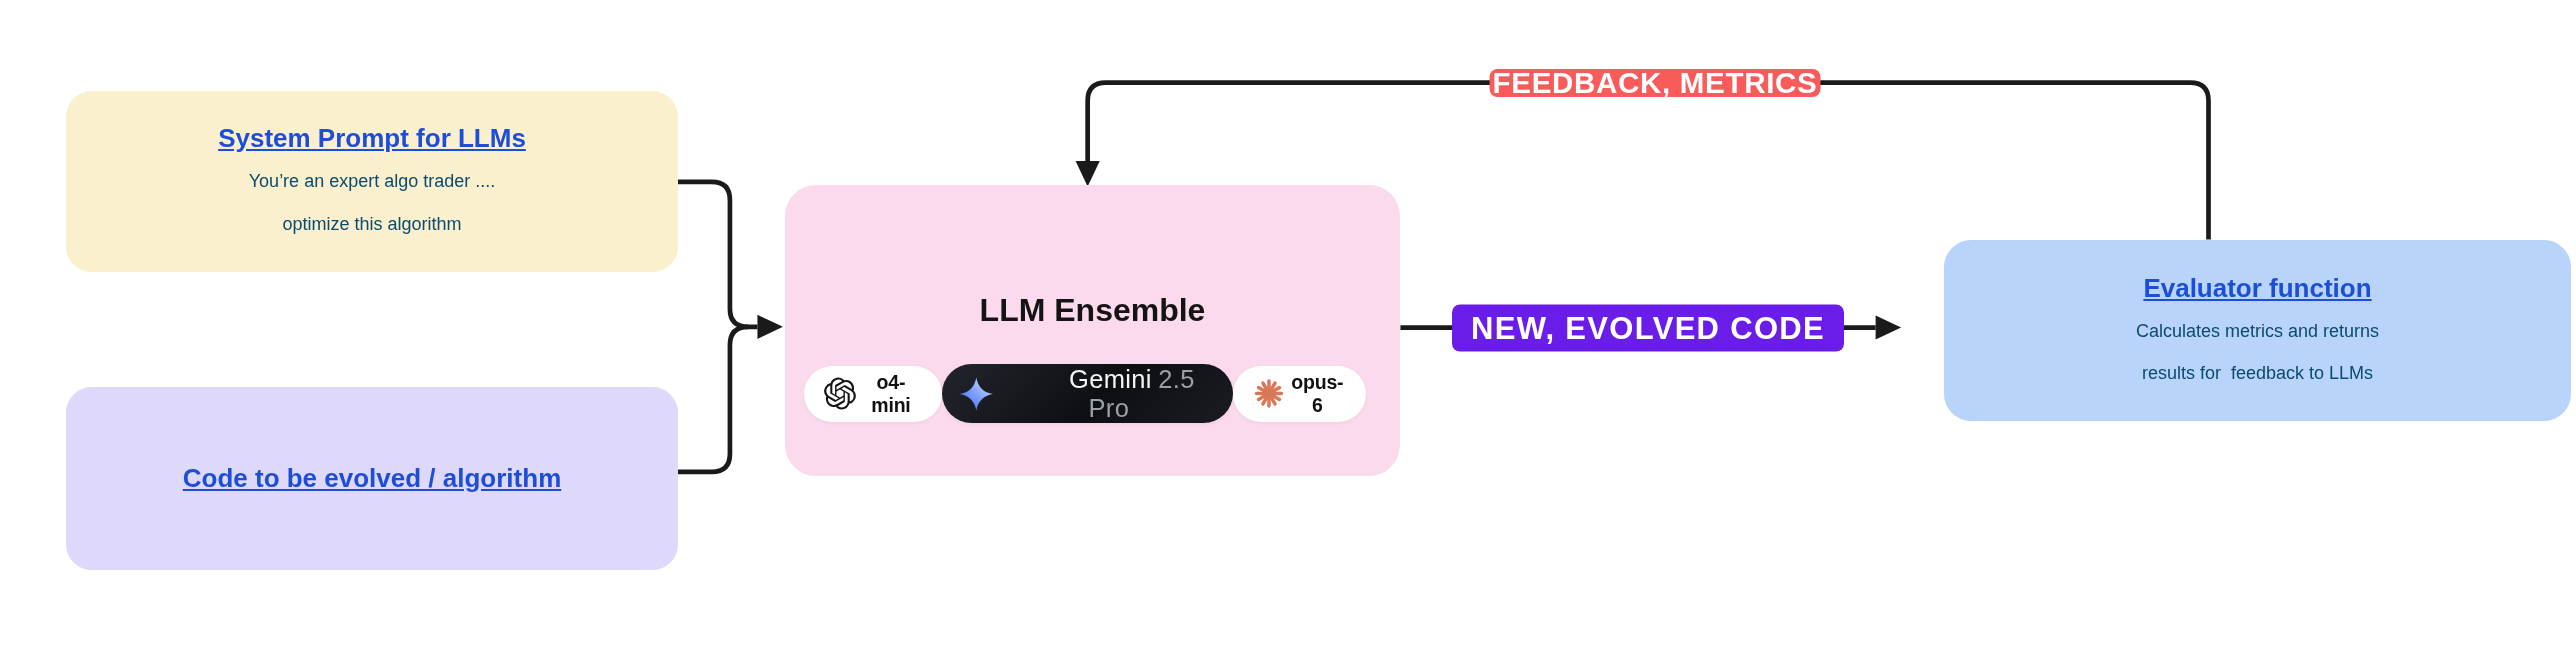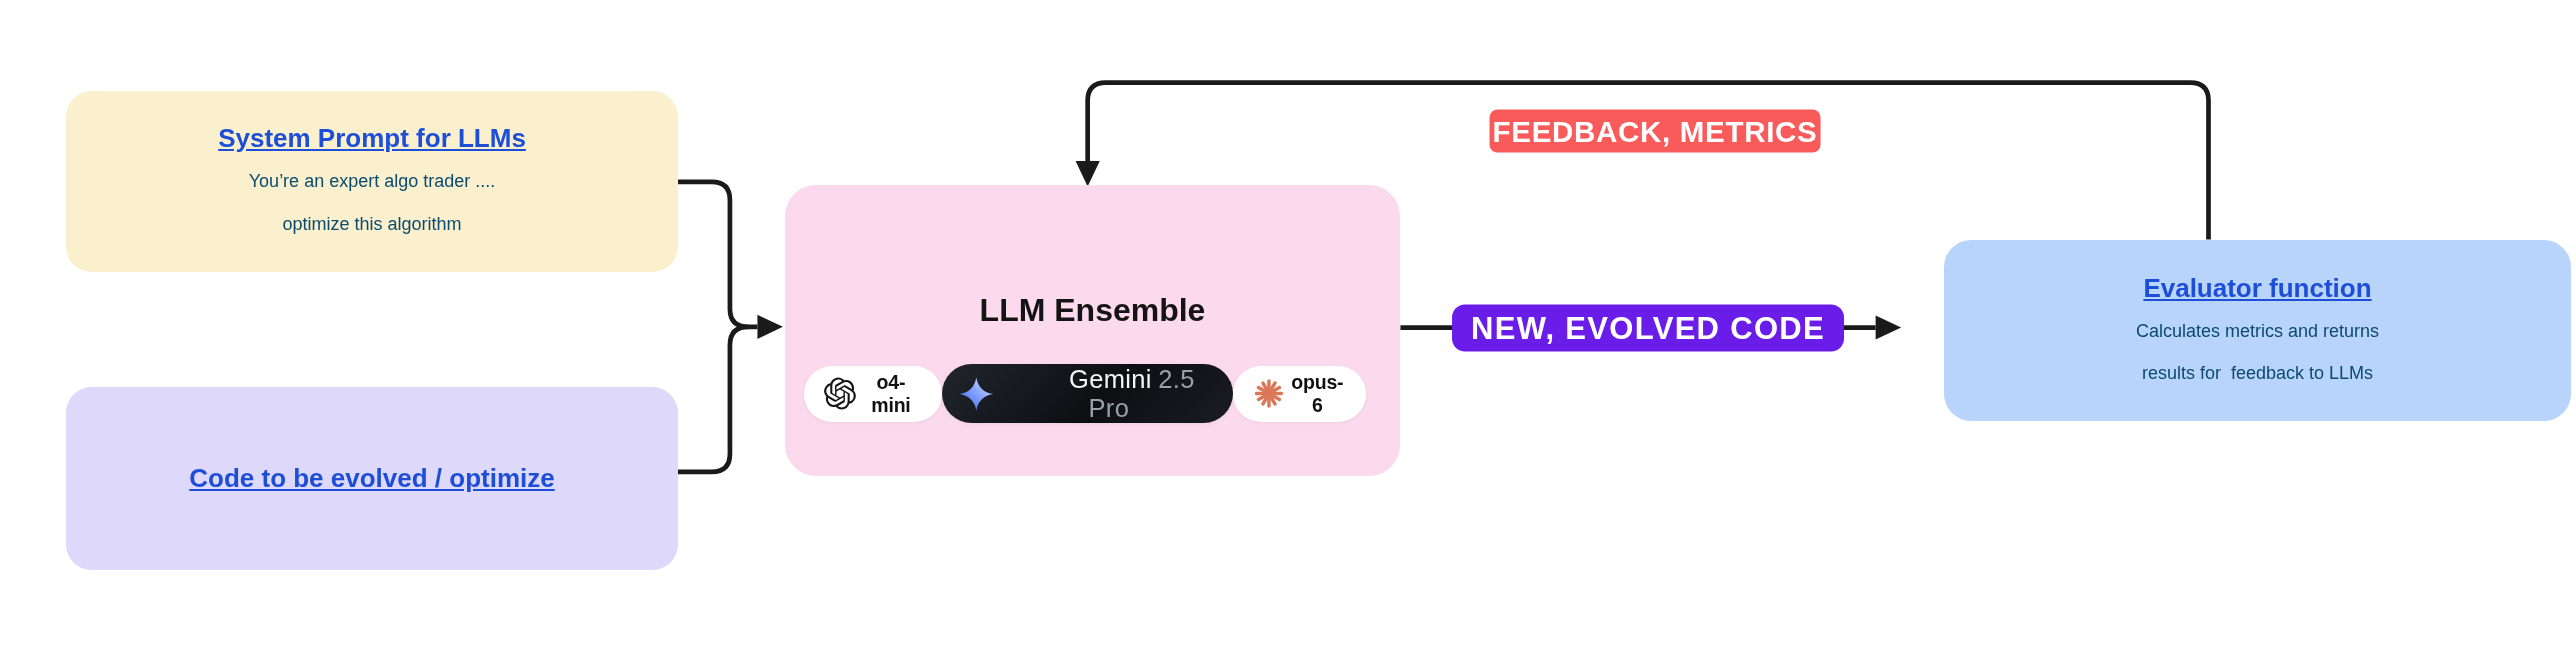--- a/index.html
+++ b/index.html
@@ -55,27 +55,27 @@
   .gemini-version{font-size:25.5px;color:#9aa0a8;font-weight:400;margin-left:6.7px;letter-spacing:0.3px;}
   .chip-icon{display:block;}
 
   
   .badge{
     position:absolute;transform:translate(-50%,-50%);
     color:#ffffff;font-weight:700;white-space:nowrap;
     display:flex;align-items:center;justify-content:center;
   }
   .badge-feedback{
-    left:1655px;top:83px;height:43px;
+    left:1655px;top:83px;height:28px;
     background:#F95B5B;border-radius:8px;
-    font-size:29.5px;letter-spacing:0.7px;padding:0 3px;margin-top:48px;
+    font-size:29.5px;letter-spacing:0.7px;padding:0 3px;
   }
   .badge-evolved{
     left:1648px;top:328px;height:47px;
-    background:#6A1DE9;border-radius:13px;
+    background:#6A1DE9;border-radius:8px;
     font-size:31px;letter-spacing:1.3px;padding:0 19px;
   }
 </style>
 </head>
 <body>
 
 <div class="canvas">
 
   <svg class="connectors" viewBox="0 0 3837 964" xmlns="http://www.w3.org/2000/svg">
 
@@ -90,21 +90,21 @@
     <polygon points="2794,470 2794,506 2832,488" fill="#1A1A1A"></polygon>
   </svg>
 
   <div class="box box-system">
     <div class="box-title">System Prompt for LLMs</div>
     <div class="box-body">You’re an expert algo trader ....
 optimize this algorithm</div>
   </div>
 
   <div class="box box-code">
-    <div class="box-title">Code to be evolved / optimize</div>
+    <div class="box-title">Code to be evolved / algorithm</div>
   </div>
 
   <div class="box box-ensemble">
     <div class="ensemble-title">LLM Ensemble</div>
 
     <div class="chips">
 
       <div class="chip">
         <svg class="chip-icon" width="35" height="35" viewBox="0 0 24 24">
           <path fill="#161616" d="M22.2819 9.8211a5.9847 5.9847 0 0 0-.5157-4.9108 6.0462 6.0462 0 0 0-6.5098-2.9A6.0651 6.0651 0 0 0 4.9807 4.1818a5.9847 5.9847 0 0 0-3.9977 2.9 6.0462 6.0462 0 0 0 .7427 7.0966 5.98 5.98 0 0 0 .511 4.9107 6.051 6.051 0 0 0 6.5146 2.9001A5.9847 5.9847 0 0 0 13.2599 24a6.0557 6.0557 0 0 0 5.7718-4.2058 5.9894 5.9894 0 0 0 3.9977-2.9001 6.0557 6.0557 0 0 0-.7475-7.073zM13.2599 22.4307a4.4755 4.4755 0 0 1-2.8764-1.04l.1419-.0804 4.7783-2.7582a.7948.7948 0 0 0 .3927-.6813v-6.7369l2.02 1.1686a.071.071 0 0 1 .038.0615v5.5826a4.504 4.504 0 0 1-4.4945 4.4944zm-9.6607-4.1254a4.4708 4.4708 0 0 1-.5346-3.0137l.142.0852 4.783 2.7582a.7712.7712 0 0 0 .7806 0l5.8428-3.3685v2.3324a.0804.0804 0 0 1-.0332.0615L9.74 19.9502a4.4992 4.4992 0 0 1-6.1408-1.6464zM2.3408 7.8956a4.485 4.485 0 0 1 2.3655-1.9728V11.6a.7664.7664 0 0 0 .3879.6765l5.8144 3.3543-2.0201 1.1685a.0757.0757 0 0 1-.071 0l-4.8303-2.7865A4.504 4.504 0 0 1 2.3408 7.8956zm16.5963 3.8558L13.1038 8.364 15.1192 7.2a.0757.0757 0 0 1 .071 0l4.8303 2.7913a4.4944 4.4944 0 0 1-.6765 8.1042v-5.6772a.79.79 0 0 0-.407-.667zm2.0107-3.0231l-.142-.0852-4.7735-2.7818a.7759.7759 0 0 0-.7854 0L9.409 9.2297V6.8974a.0662.0662 0 0 1 .0284-.0615l4.8303-2.7866a4.4992 4.4992 0 0 1 6.6802 4.66zM8.3065 12.863l-2.02-1.1638a.0804.0804 0 0 1-.038-.0567V6.0742a4.4992 4.4992 0 0 1 7.3757-3.4537l-.142.0805L8.704 5.459a.7948.7948 0 0 0-.3927.6813zm1.0976-2.3654l2.602-1.4998 2.6069 1.4998v2.9994l-2.5974 1.4997-2.6067-1.4997Z"></path>

